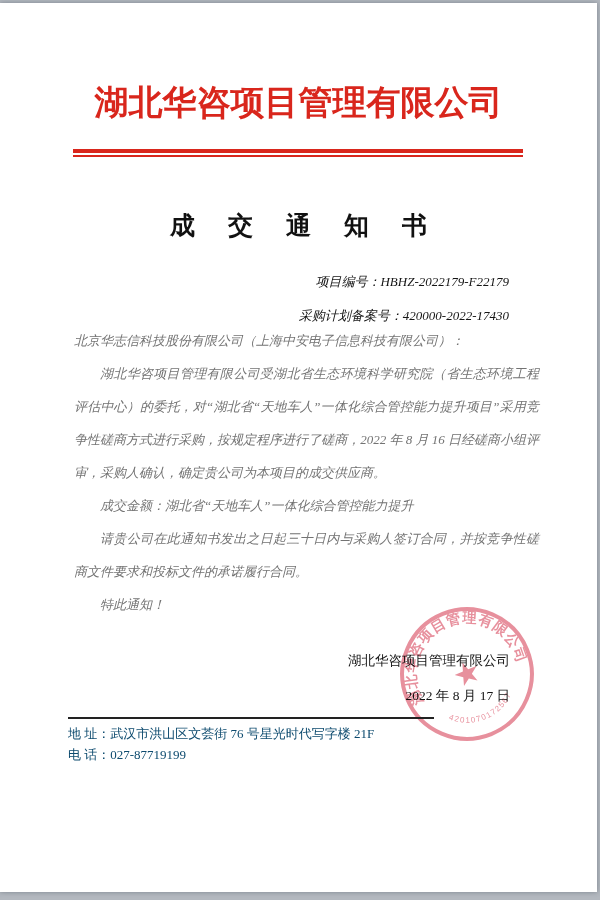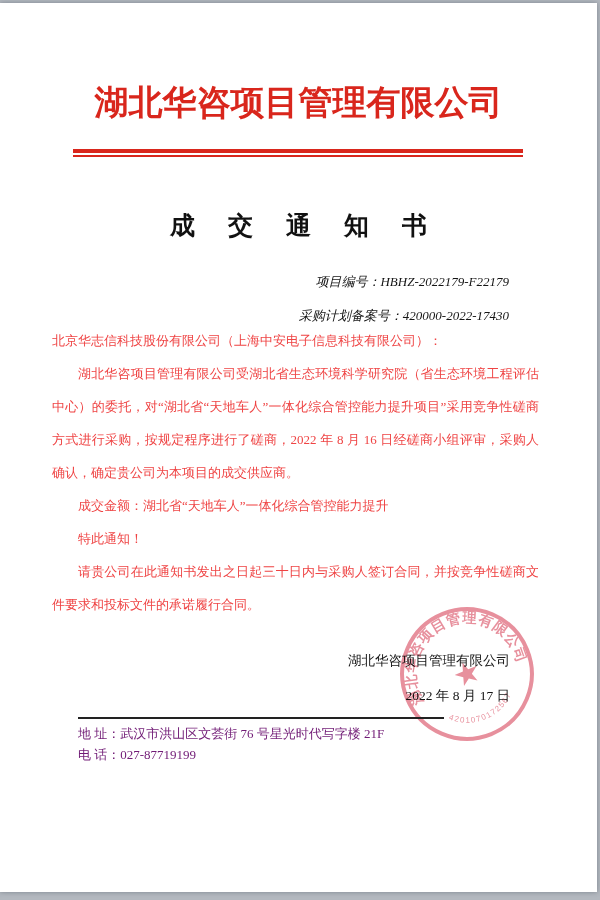--- a/index.html
+++ b/index.html
@@ -29,33 +29,34 @@
     text-align:center;
     font-family:Liberation Sans, sans-serif;
     font-size:25px;font-weight:bold;color:#111;
     letter-spacing:13px;text-indent:13px;
   }
   .meta{
     position:absolute;top:262px;right:88px;
     text-align:right;font-size:13px;line-height:34px;color:#151515;font-style:italic;
   }
   .content{
-    position:absolute;top:321px;left:52px;right:58px;
-    font-size:13px;line-height:33px;color:#ef4444;
+    position:absolute;top:321px;left:74px;right:58px;
+    font-size:13px;line-height:33px;color:#737373;
     text-align:justify;
+    font-style:italic;
   }
   .content p{margin:0;text-indent:2em;}
   .content p.no-indent{text-indent:0;}
   .signature{
     position:absolute;top:640px;right:87px;
     text-align:right;font-size:13.5px;line-height:35px;color:#151515;
   }
   .footer{
-    position:absolute;top:714px;left:78px;right:40px;
-    font-size:13px;color:#701a75;
+    position:absolute;top:714px;left:68px;right:40px;
+    font-size:13px;color:#0c4a6e;
   }
   .footer .fline{
     width:366px;height:0;border-top:2px solid #222;margin-bottom:4px;
   }
   .footer .frow{line-height:21px;}
   .seal{
     position:absolute;left:396px;top:600px;width:142px;height:142px;
     transform:rotate(-22deg);
     opacity:.62;
     mix-blend-mode:multiply;
@@ -75,22 +76,22 @@
 
   <div class="meta">
     <div><span>项目编号：</span><span>HBHZ-2022179-F22179</span></div>
     <div><span>采购计划备案号：</span><span>420000-2022-17430</span></div>
   </div>
 
   <div class="content">
     <p class="no-indent">北京华志信科技股份有限公司（上海中安电子信息科技有限公司）：</p>
     <p>湖北华咨项目管理有限公司受湖北省生态环境科学研究院（省生态环境工程评估中心）的委托，对“湖北省“天地车人”一体化综合管控能力提升项目”采用竞争性磋商方式进行采购，按规定程序进行了磋商，2022 年 8 月 16 日经磋商小组评审，采购人确认，确定贵公司为本项目的成交供应商。</p>
     <p>成交金额：湖北省“天地车人”一体化综合管控能力提升</p>
+    <p>请贵公司在此通知书发出之日起三十日内与采购人签订合同，并按竞争性磋商文件要求和投标文件的承诺履行合同。</p>
     <p>特此通知！</p>
-    <p>请贵公司在此通知书发出之日起三十日内与采购人签订合同，并按竞争性磋商文件要求和投标文件的承诺履行合同。</p>
   </div>
 
   <div class="signature">
     <div>湖北华咨项目管理有限公司</div>
     <div>2022 年 8 月 17 日</div>
   </div>
 
   <svg class="seal" viewBox="0 0 160 160" xmlns="http://www.w3.org/2000/svg">
     <defs>
       <path id="sealArcTop" d="M 22.9,90.1 A 58,58 0 1 1 137.1,90.1" fill="none"></path>

